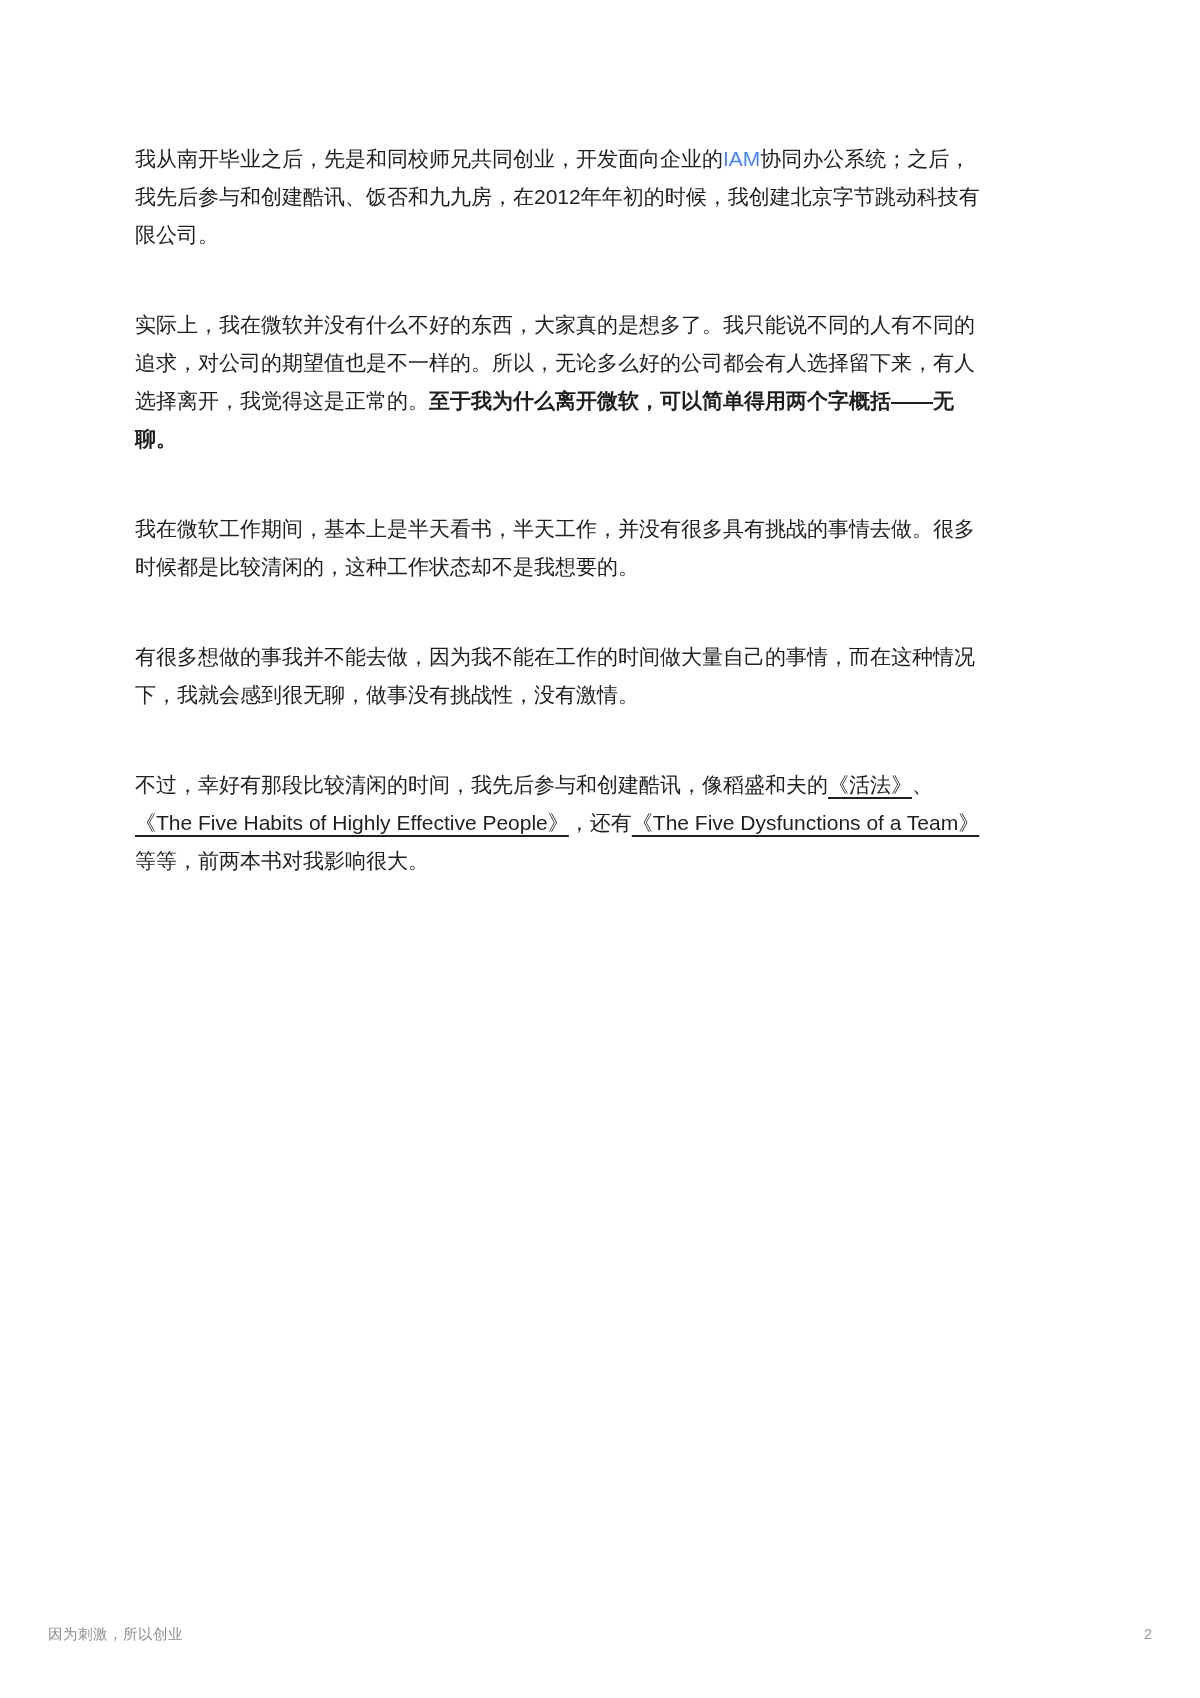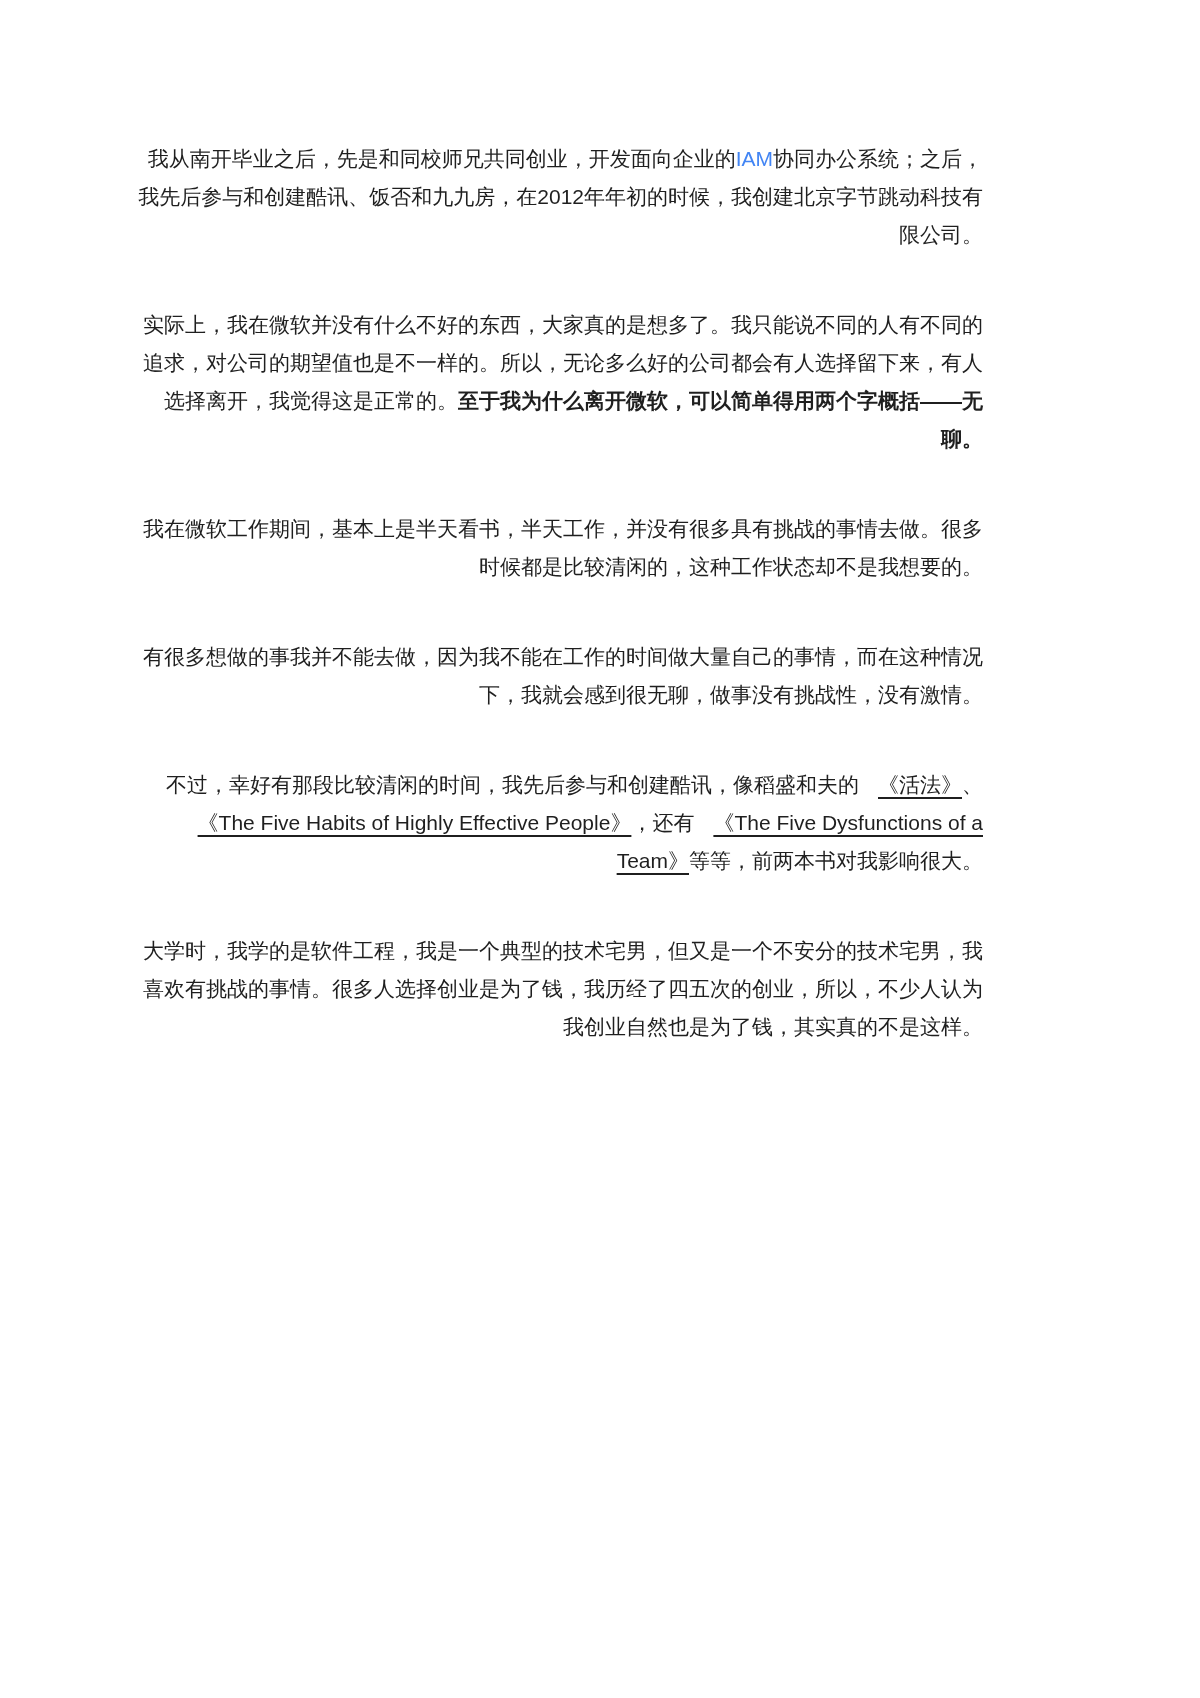--- a/index.html
+++ b/index.html
@@ -29,33 +29,32 @@
     position: absolute;
     left: 135px;
     top: 140px;
     width: 848px;
   }
   .para {
     margin: 0 0 52px 0;
     font-size: 21px;
     line-height: 38px;
     color: var(--text-color);
-    text-align: right;
+    text-align: left;
     word-break: break-word;
   }
   .run-normal { font-weight: 400; }
   .run-bold   { font-weight: 700; }
   .run-blue   { color: var(--accent-blue); }
   .run-link   {
     color: var(--text-color);
     text-decoration: underline;
     text-underline-offset: 5px;
     text-decoration-thickness: 1.5px;
     cursor: pointer;
-    padding-left: 19px;
   }
   .page-footer {
     position: absolute;
     left: 48px;
     right: 48px;
     top: 1625px;
     display: flex;
     justify-content: space-between;
     align-items: baseline;
     font-size: 14.5px;
@@ -67,16 +66,19 @@
 </head>
 <body>
 
 <div class="doc-page">
   <main class="doc-body">
       <p class="para"><span class="run-normal">我从南开毕业之后，先是和同校师兄共同创业，开发面向企业的</span><span class="run-blue">IAM</span><span class="run-normal">协同办公系统；之后，我先后参与和创建酷讯、饭否和九九房，在2012年年初的时候，我创建北京字节跳动科技有限公司。</span></p>
       <p class="para"><span class="run-normal">实际上，我在微软并没有什么不好的东西，大家真的是想多了。我只能说不同的人有不同的追求，对公司的期望值也是不一样的。所以，无论多么好的公司都会有人选择留下来，有人选择离开，我觉得这是正常的。</span><span class="run-bold">至于我为什么离开微软，可以简单得用两个字概括——无聊。</span></p>
       <p class="para"><span class="run-normal">我在微软工作期间，基本上是半天看书，半天工作，并没有很多具有挑战的事情去做。很多时候都是比较清闲的，这种工作状态却不是我想要的。</span></p>
       <p class="para"><span class="run-normal">有很多想做的事我并不能去做，因为我不能在工作的时间做大量自己的事情，而在这种情况下，我就会感到很无聊，做事没有挑战性，没有激情。</span></p>
       <p class="para"><span class="run-normal">不过，幸好有那段比较清闲的时间，我先后参与和创建酷讯，像稻盛和夫的</span><span class="run-link">《活法》</span><span class="run-normal">、</span><span class="run-link">《The Five Habits of Highly Effective People》</span><span class="run-normal">，还有</span><span class="run-link">《The Five Dysfunctions of a Team》</span><span class="run-normal">等等，前两本书对我影响很大。</span></p>
-      <p class="para"><span class="run-normal">大学时，我学的是软件工程，我是一个典型的技术宅男，但又是一个不安分的技术宅男，我喜欢有挑战的事情。很多人选择创业是为了钱，我历经了四五次的创业，所以，不少人认为我创业自然也是为了钱，其实真的不是这样。</span></p>
     </main>
 
+  <footer class="page-footer">
+    <span class="footer-title">因为刺激，所以创业</span>
+    <span class="page-number">2</span>
+  </footer>
 </div>
 
 </body></html>

